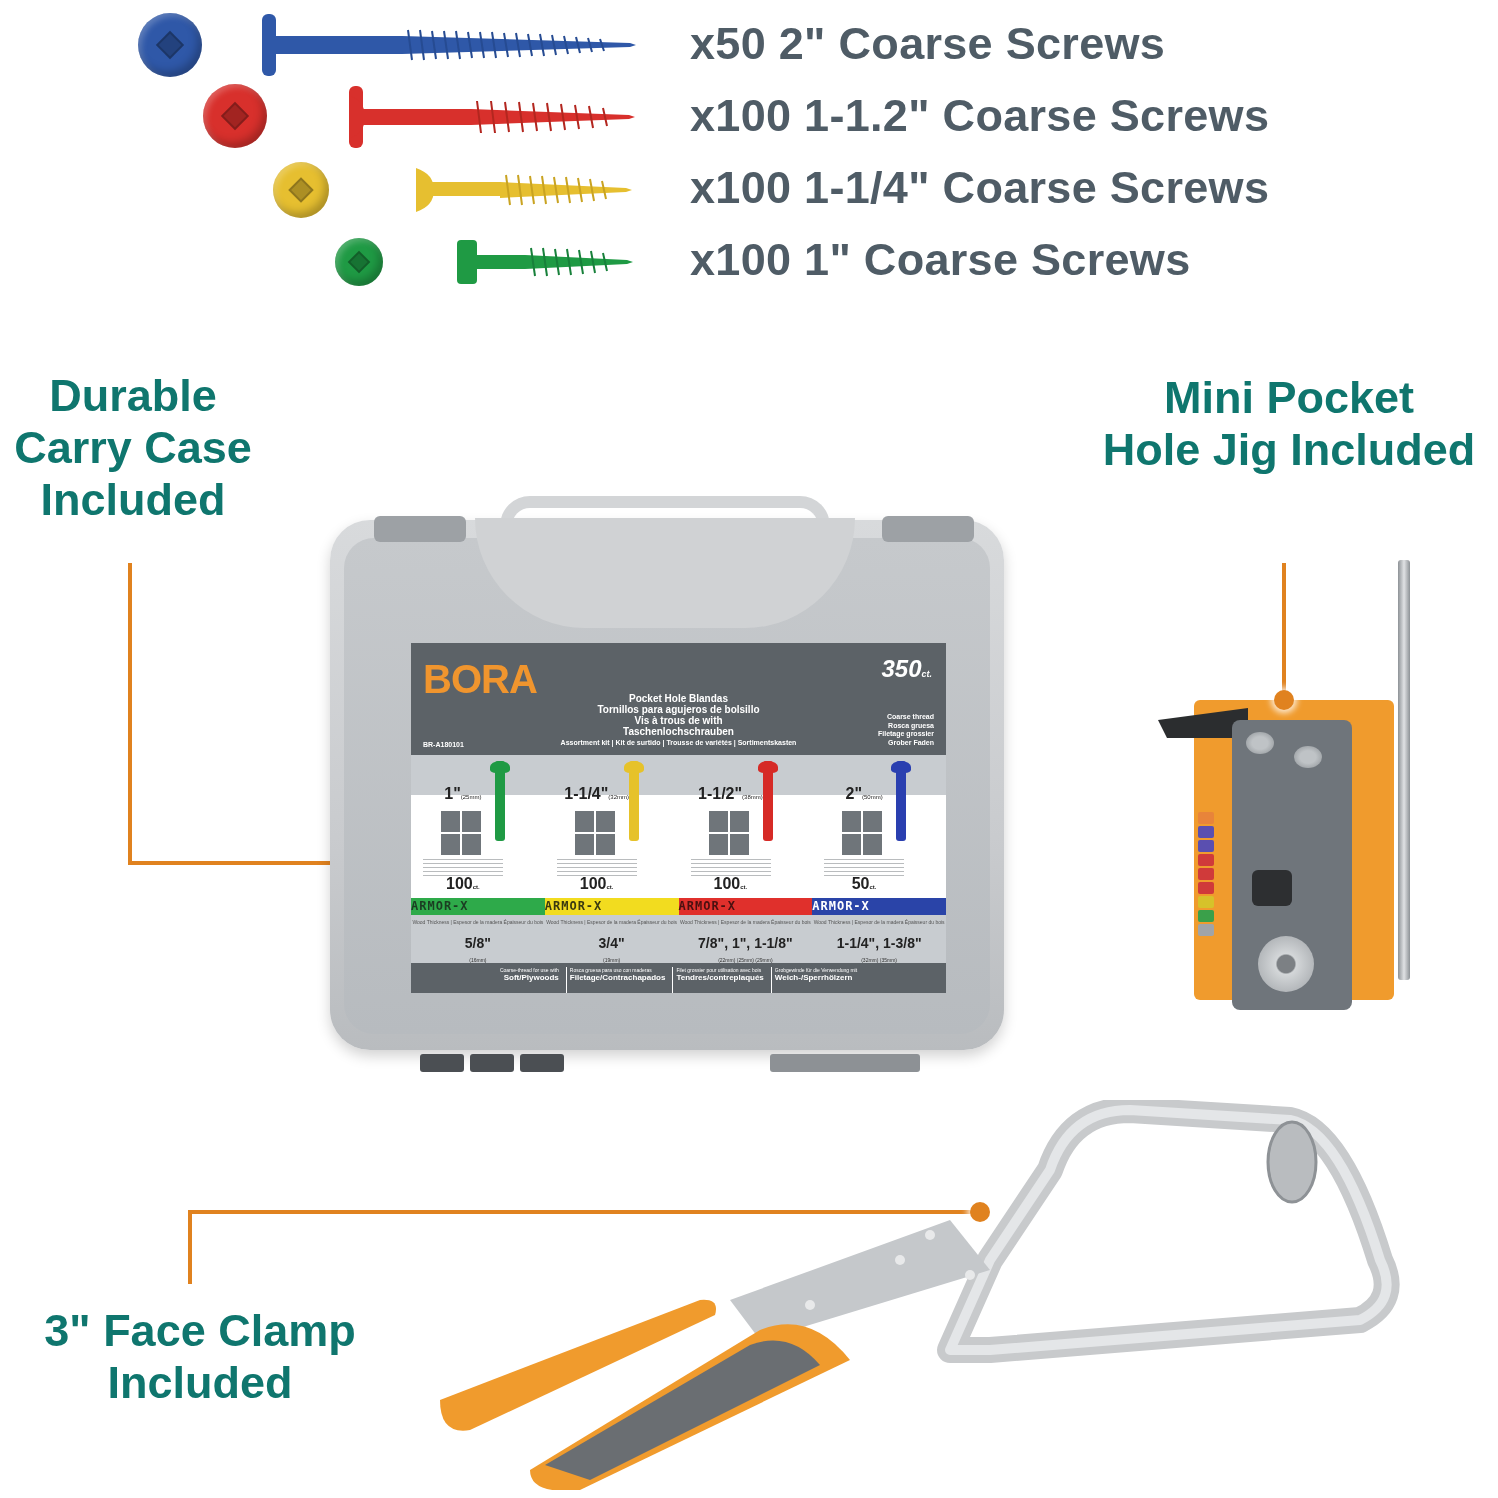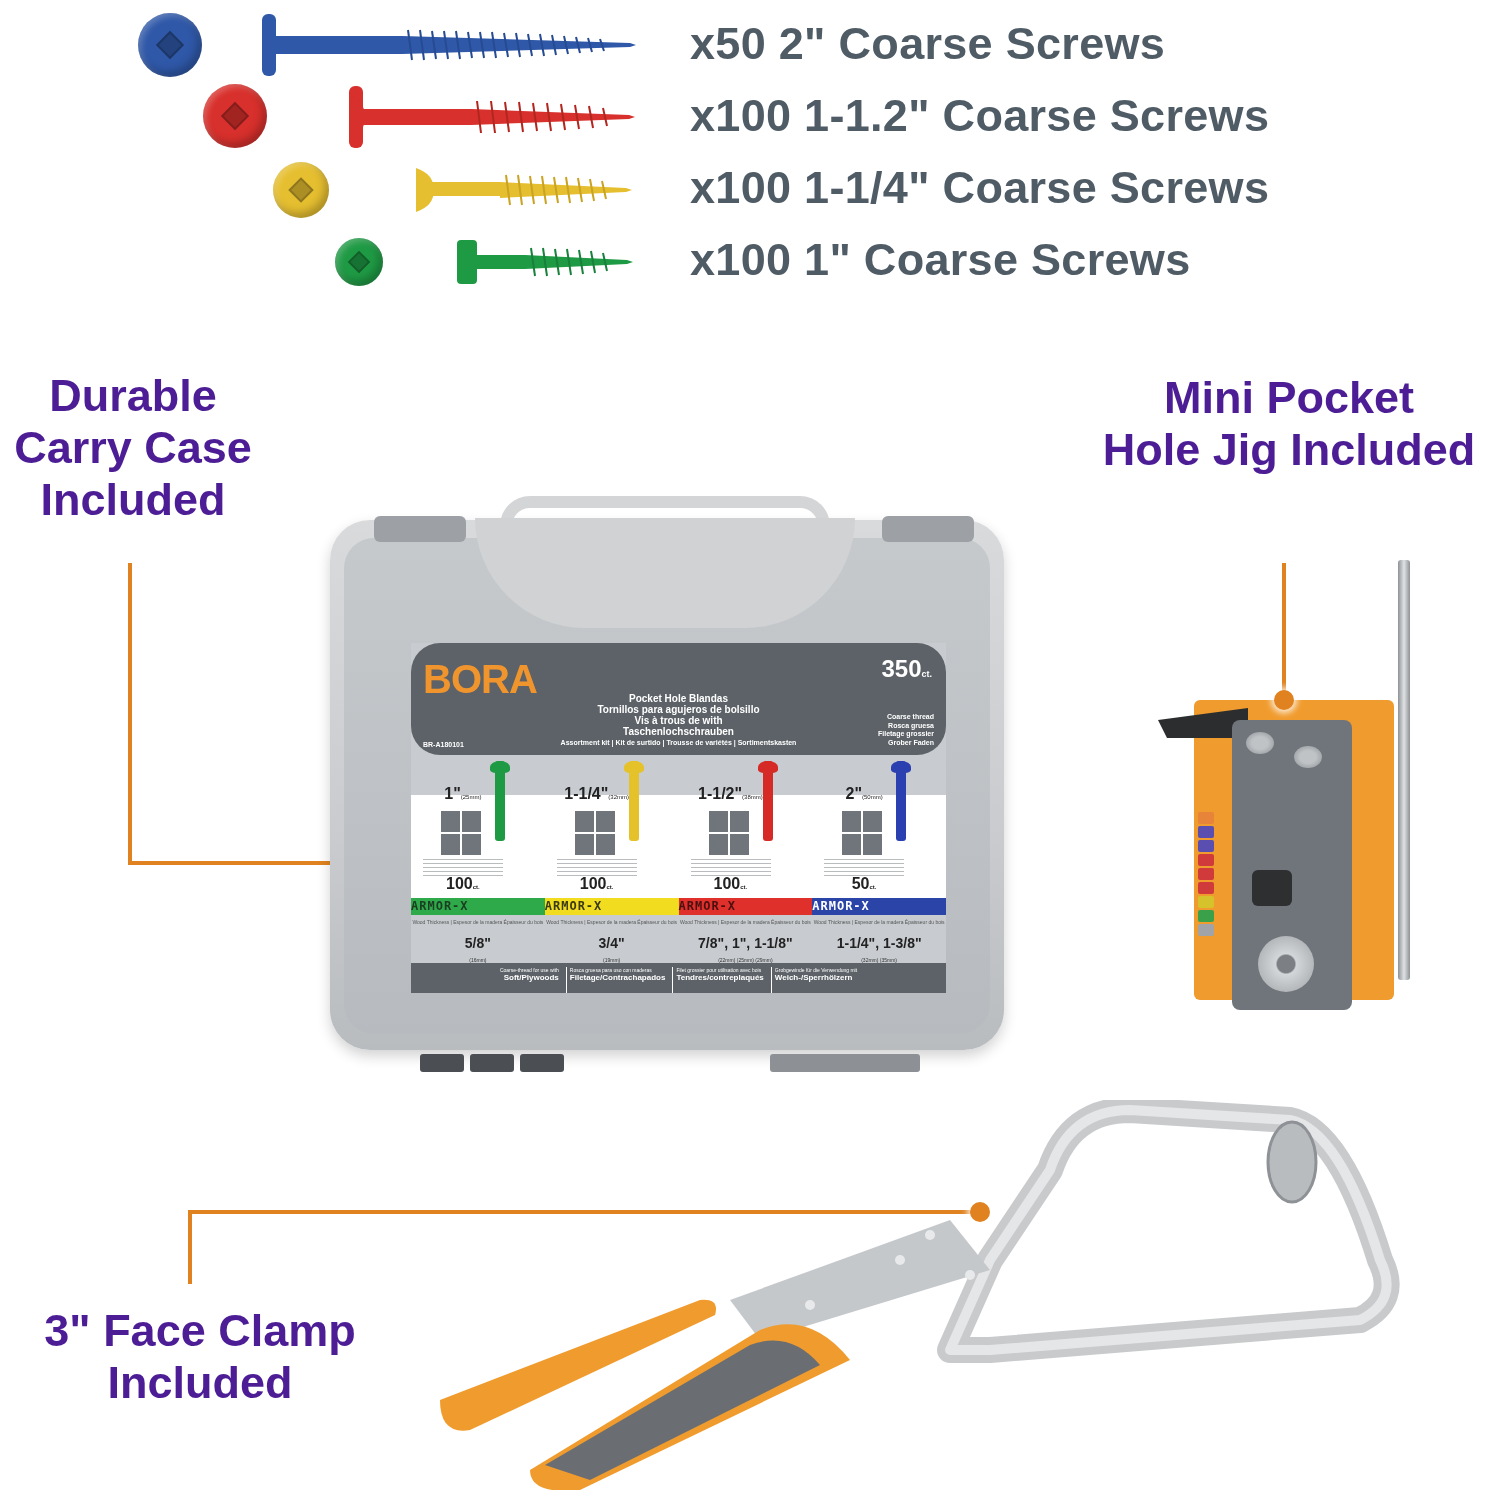--- a/index.html
+++ b/index.html
@@ -7,36 +7,36 @@
   body { position: relative; font-family: "Liberation Sans", sans-serif; color: #4f5c66; }
 
   
   .screw-row { position: absolute; left: 0; width: 1498px; height: 72px; }
   .screw-head { position: absolute; border-radius: 50%; box-shadow: inset -4px -5px 8px rgba(0,0,0,0.25), inset 3px 3px 6px rgba(255,255,255,0.25); }
   .screw-head .drive { position: absolute; left: 50%; top: 50%; transform: translate(-50%,-50%) rotate(45deg); background: rgba(0,0,0,0.25); border: 2px solid rgba(0,0,0,0.18); }
   .screw-side { position: absolute; }
   .screw-label { position: absolute; left: 690px; font-weight: bold; font-size: 45px; letter-spacing: 0.3px; color: #4f5c66; white-space: nowrap; }
 
   
-  .callout { position: absolute; font-weight: bold; color: #4c1d95; text-align: center; line-height: 52px; font-size: 45px; }
+  .callout { position: absolute; font-weight: bold; color: #0f766e; text-align: center; line-height: 52px; font-size: 45px; }
   .leader { position: absolute; background: #e0821f; }
   .dot { position: absolute; width: 20px; height: 20px; border-radius: 50%; background: #e0821f; box-shadow: 0 0 6px 3px rgba(255,255,255,0.8); }
 
   
   .case-shell { position: absolute; left: 330px; top: 520px; width: 674px; height: 530px; border-radius: 40px; background: linear-gradient(180deg,#d8dadc 0%,#c9cbce 60%,#b9bcbf 100%); box-shadow: 0 6px 14px rgba(0,0,0,0.18); }
   .case-inner { position: absolute; left: 14px; top: 18px; right: 14px; bottom: 16px; border-radius: 30px; background: linear-gradient(180deg,#c6c9cc,#b7bbbf); }
   .case-handle-cut { position: absolute; left: 145px; top: -2px; width: 380px; height: 110px; background: #fff; border-radius: 0 0 170px 170px; }
   .case-handle { position: absolute; left: 170px; top: -24px; width: 330px; height: 34px; border: 12px solid #d3d5d7; border-bottom: none; border-radius: 30px 30px 0 0; }
   .latch { position: absolute; top: -4px; width: 92px; height: 26px; background: #9da1a5; border-radius: 6px; }
   .foot { position: absolute; bottom: -22px; width: 44px; height: 18px; background: #4b4f53; border-radius: 3px; }
 
   .label-card { position: absolute; left: 411px; top: 643px; width: 535px; height: 350px; background: #c8ccd0; overflow: hidden; }
-  .lc-top { position: absolute; left: 0; top: 0; width: 100%; height: 112px; background: #5c6267; border-radius: 29px; }
+  .lc-top { position: absolute; left: 0; top: 0; width: 100%; height: 112px; background: #5c6267; }
   .lc-bora { position: absolute; left: 12px; top: 14px; font-size: 40px; font-weight: bold; color: #f0952e; letter-spacing: -1px; }
-  .lc-count { position: absolute; right: 14px; top: 12px; color: #fff; font-weight: bold; font-size: 24px; }
+  .lc-count { position: absolute; right: 14px; top: 12px; color: #fff; font-weight: bold; font-size: 24px; font-style: italic; }
   .lc-count small { font-size: 9px; }
   .lc-titles { position: absolute; left: 130px; top: 50px; width: 275px; text-align: center; color: #fff; font-weight: bold; font-size: 10px; line-height: 11px; }
   .lc-sub { position: absolute; left: 130px; top: 96px; width: 275px; text-align: center; color: #fff; font-weight: bold; font-size: 7px; }
   .lc-sku { position: absolute; left: 12px; top: 98px; color: #fff; font-weight: bold; font-size: 7px; }
   .lc-thread { position: absolute; right: 12px; top: 70px; text-align: right; color: #fff; font-weight: bold; font-size: 7px; line-height: 8.5px; }
 
   .lc-white { position: absolute; left: 0; top: 152px; width: 100%; height: 103px; background: #ffffff; }
   .col { position: absolute; top: 112px; width: 133.75px; height: 238px; }
   .col-size { position: absolute; left: 0; top: 30px; width: 100%; text-align: center; font-weight: bold; font-size: 16px; color: #222; padding-right: 30px; }
   .col-size small { font-size: 6px; font-weight: normal; }

